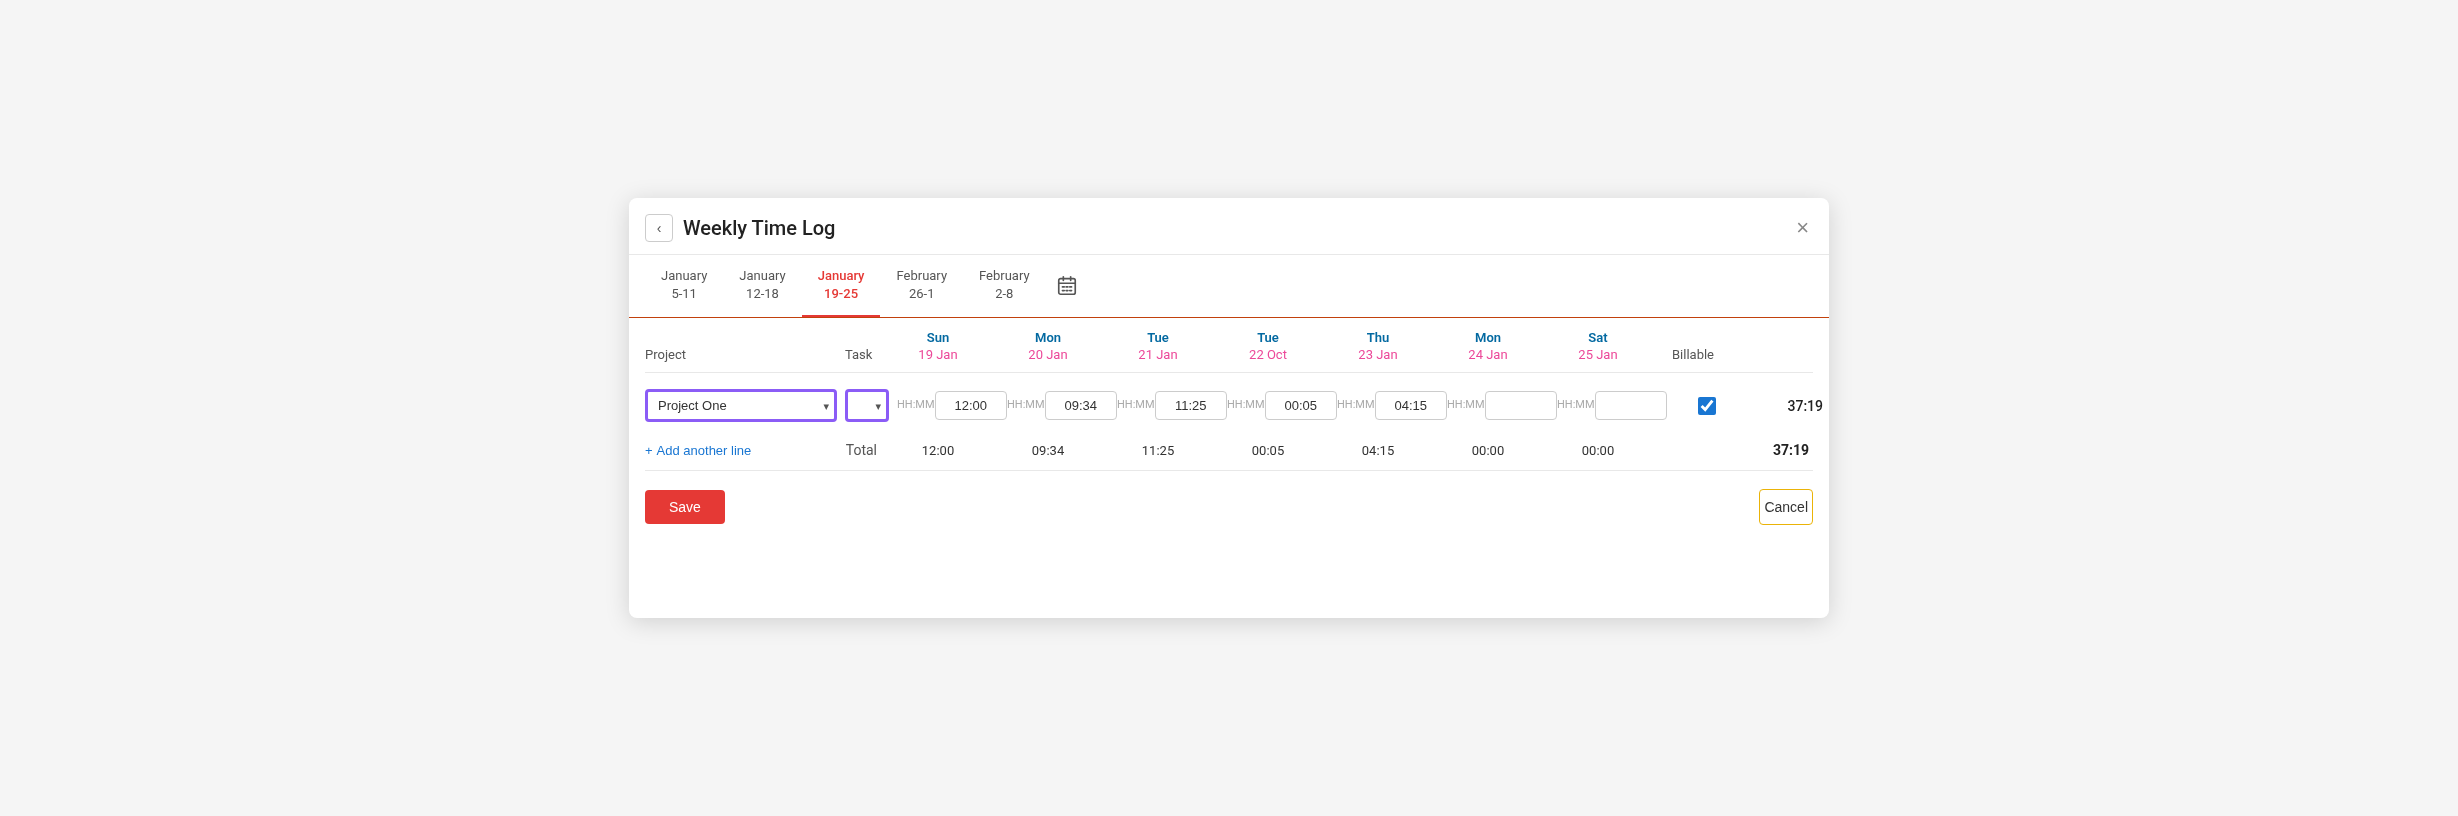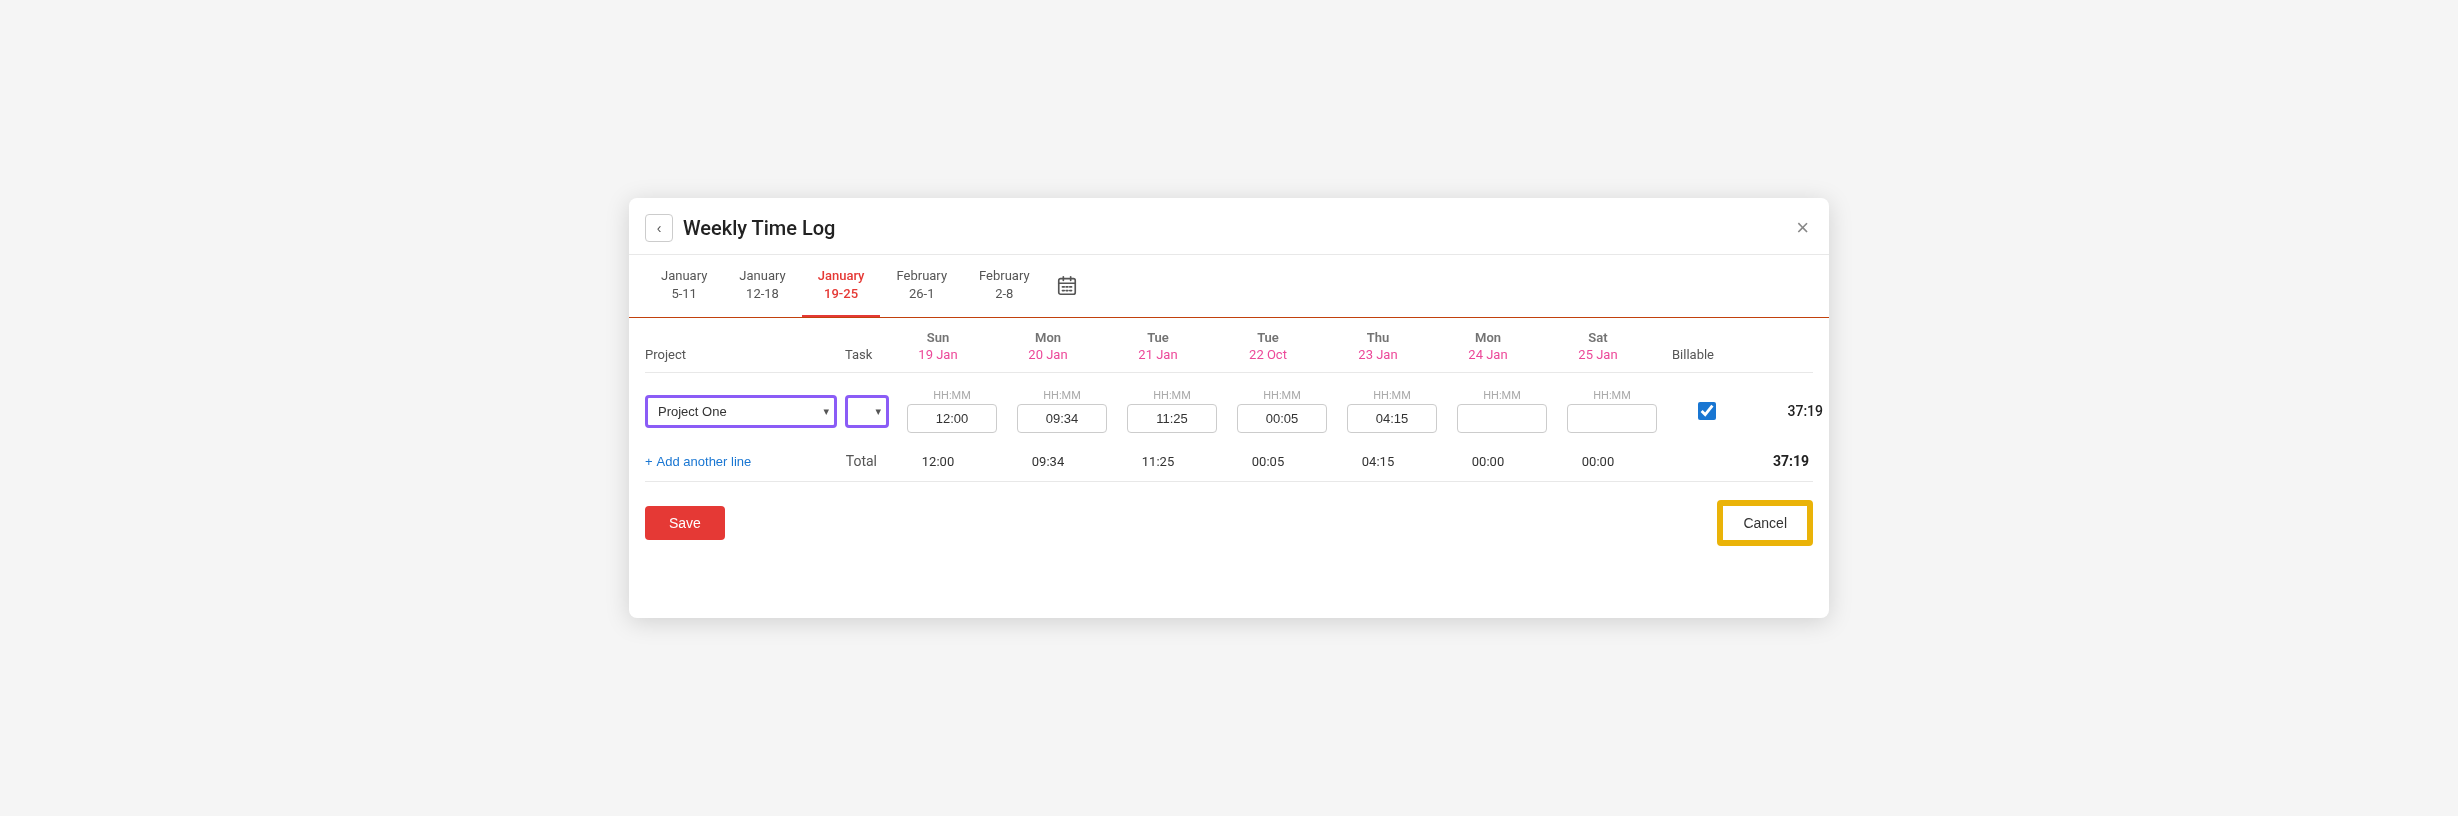--- a/index.html
+++ b/index.html
@@ -107,21 +107,21 @@
       font-size: 13px;
       color: #555;
       text-align: center;
       line-height: 1.3;
     }
     .col-header.left {
       text-align: left;
     }
     .col-header .day-name {
       font-weight: 600;
-      color: #737373;
+      color: #0369a1;
     }
     .col-header .day-date {
       color: #ec4899;
       font-weight: 400;
     }
     
     .data-row {
       display: grid;
       grid-template-columns: 200px 1fr 110px 110px 110px 110px 110px 110px 110px 80px 80px;
       align-items: center;
@@ -166,21 +166,21 @@
       text-align: center;
     }
     .time-placeholder {
       font-size: 11px;
       color: #aaa;
       text-align: center;
       margin-bottom: 2px;
     }
     .time-cell {
       display: flex;
-      flex-direction: column;
+      flex-direction: row;
       align-items: center;
     }
     .billable-cell {
       display: flex;
       align-items: center;
       justify-content: center;
     }
     .billable-cell input[type="checkbox"] {
       width: 18px;
       height: 18px;
@@ -246,23 +246,23 @@
       border: none;
       border-radius: 4px;
       padding: 9px 24px;
       font-size: 14px;
       font-weight: 500;
       cursor: pointer;
     }
     .cancel-btn {
       background: #fff;
       color: #333;
-      border: 6px solid #eab308;
+      border: 1px solid #eab308;
       border-radius: 4px;
-      padding: 9px 20px;
+      padding: 9px 4px;
       font-size: 14px;
       cursor: pointer;
       margin-left: 9px;
     }
   </style>
 </head>
 <body>
 
 <div class="modal">
 

